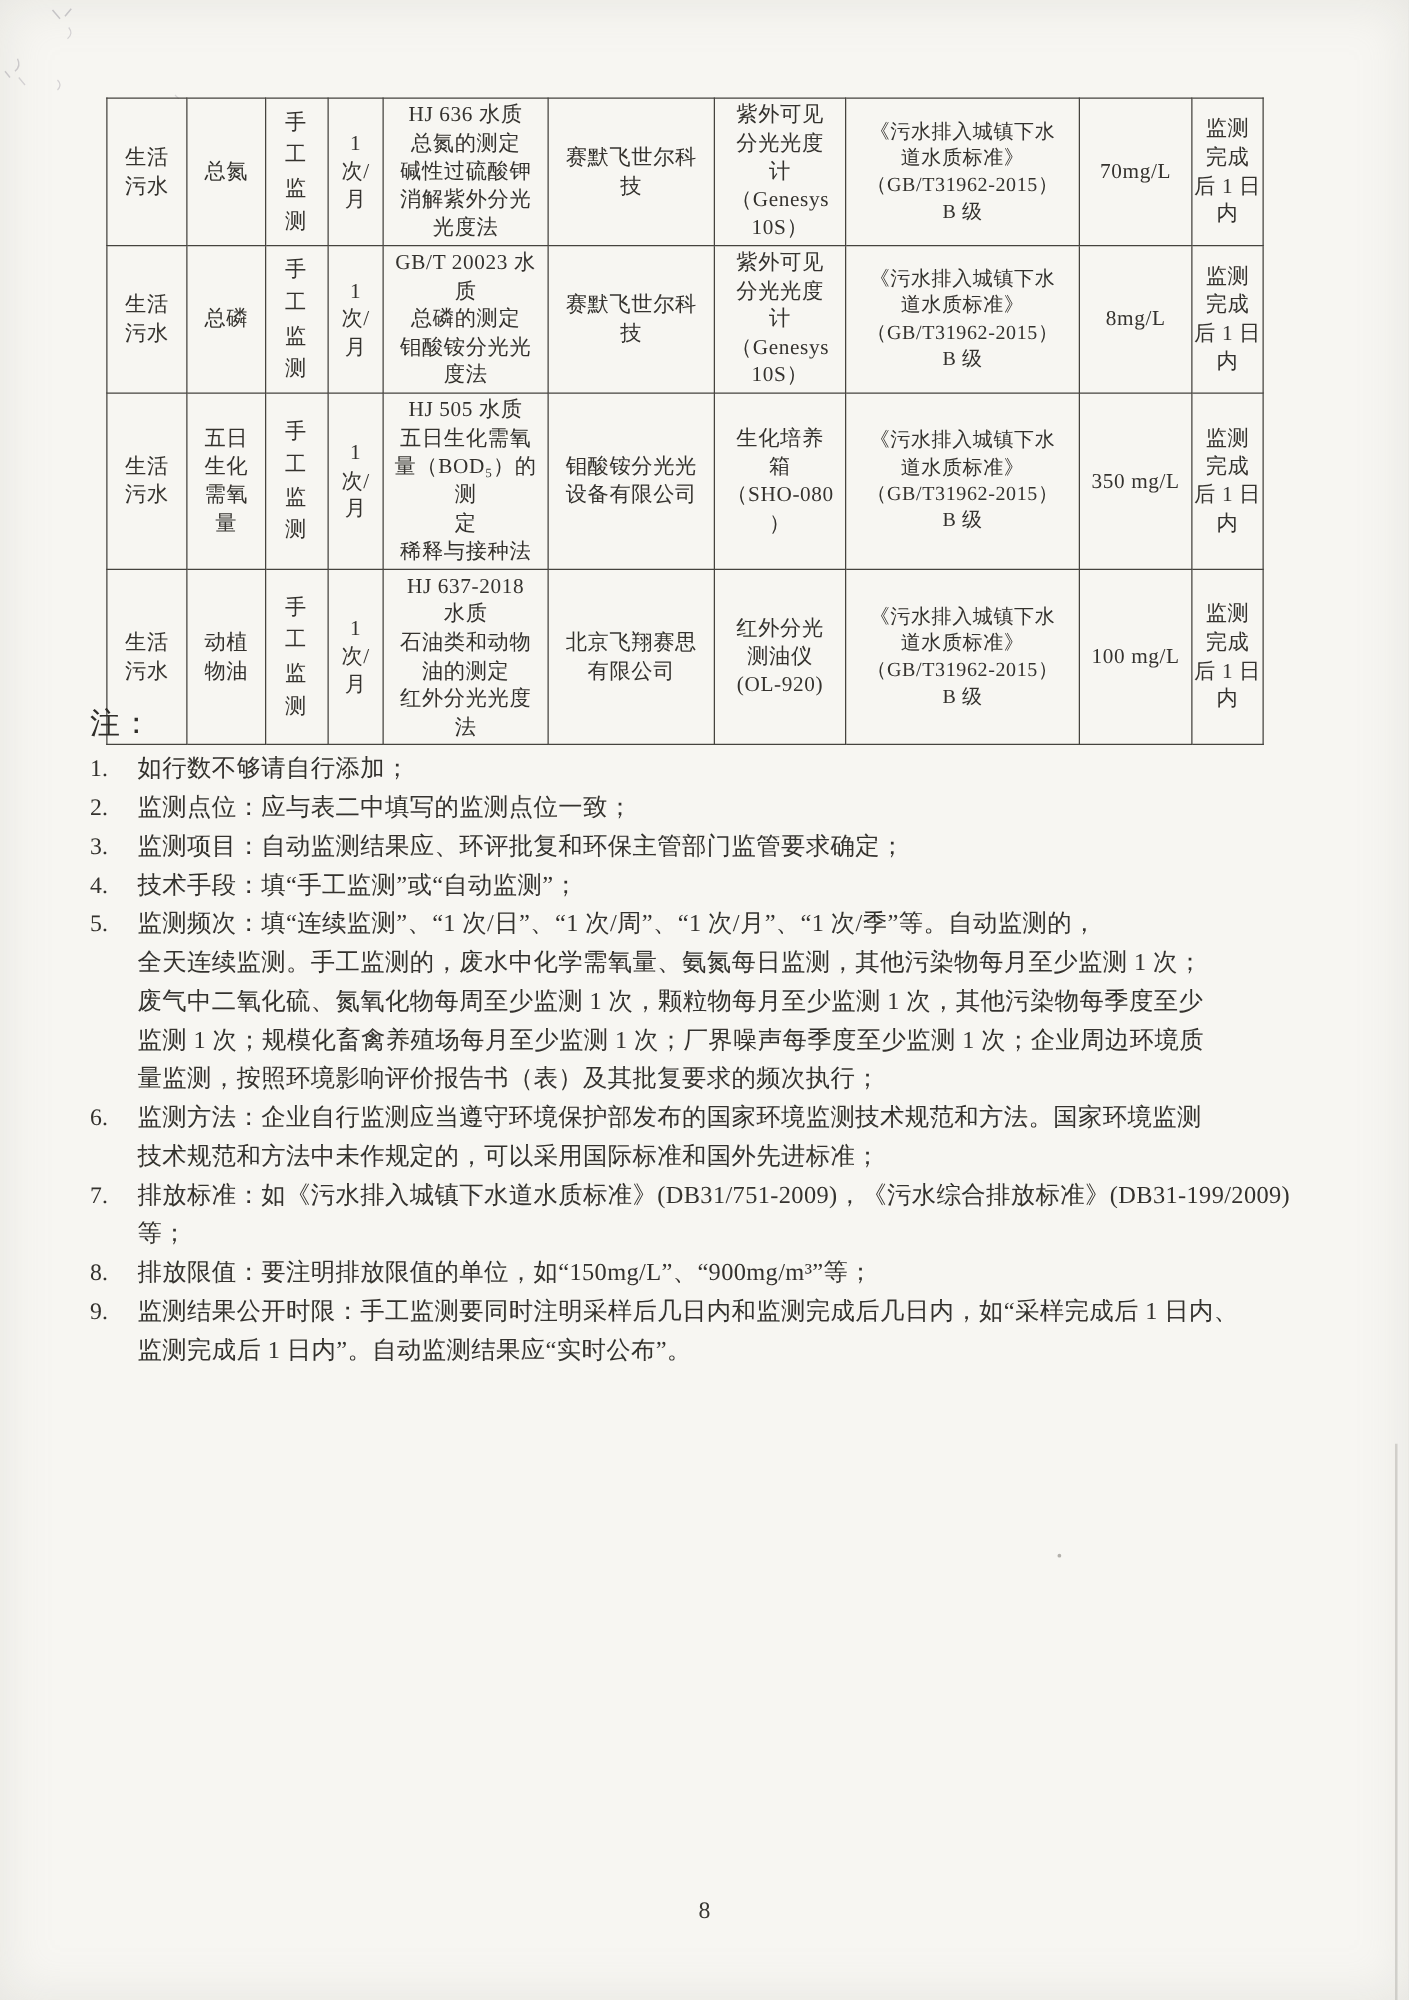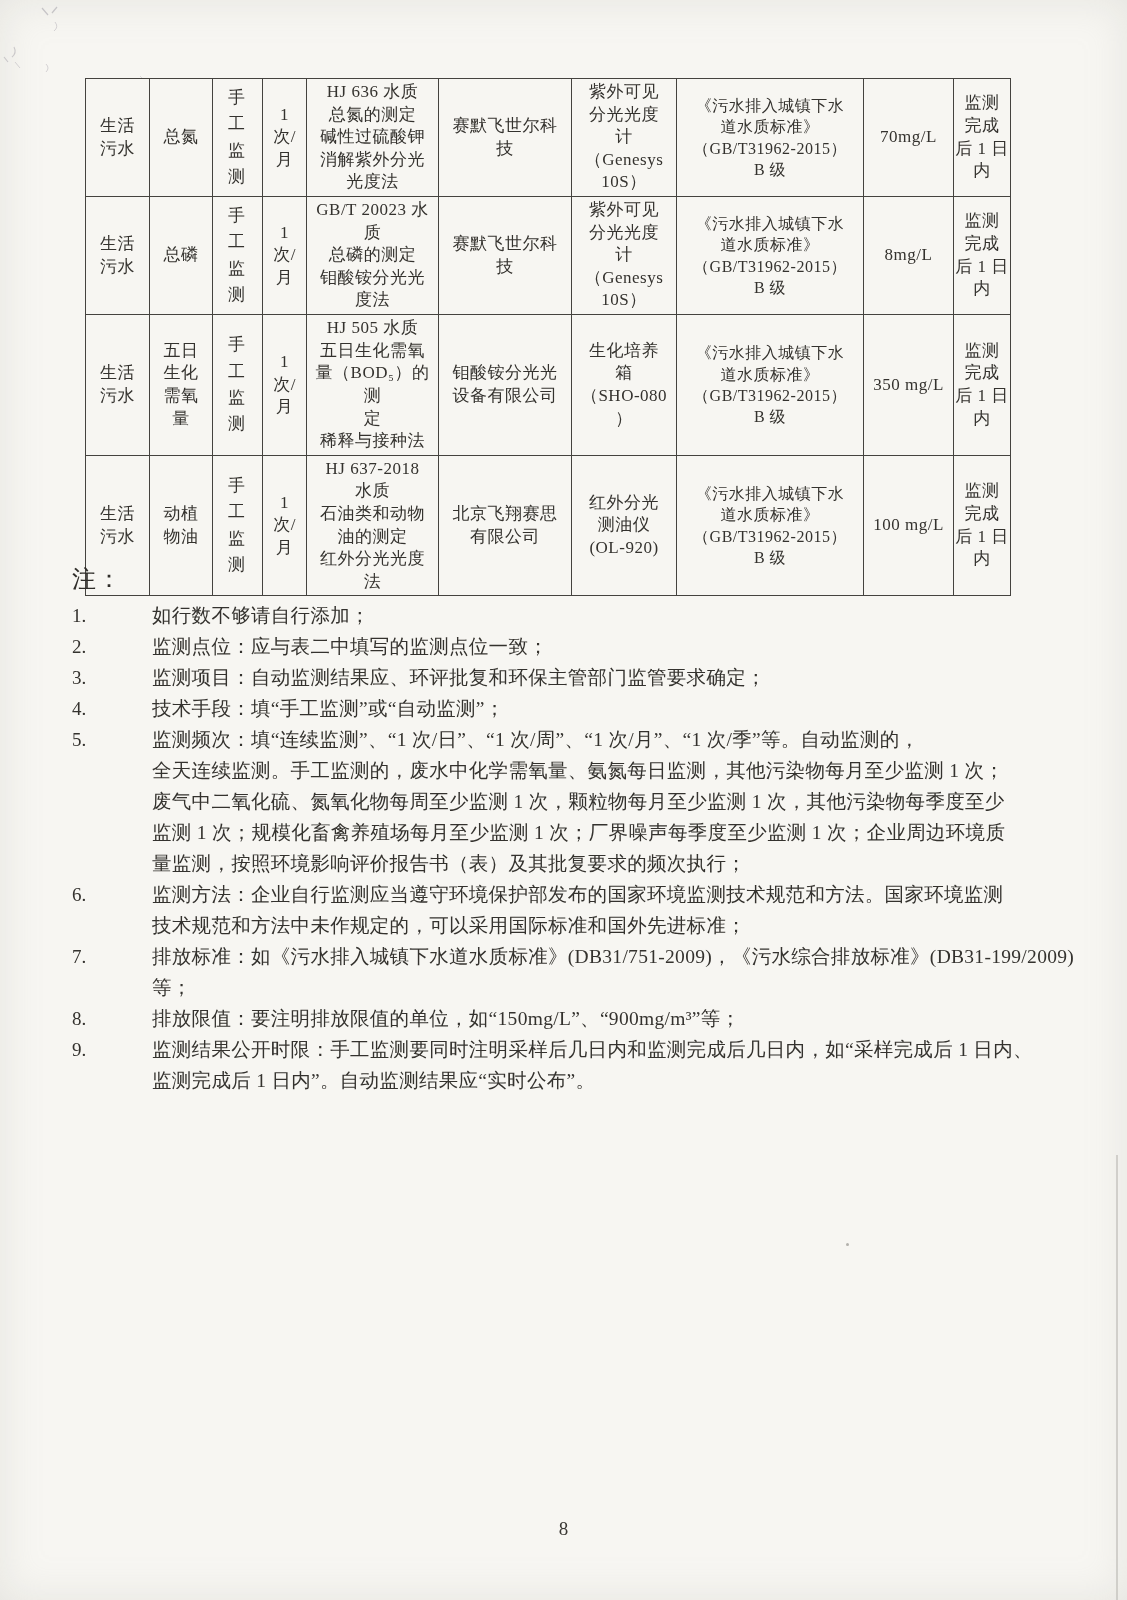--- a/index.html
+++ b/index.html
@@ -31,21 +31,21 @@
   
   .notes{
     position:absolute;left:72px;top:562px;width:1005px;
     font-size:19.5px;
   }
   .notes-header{
     font-size:24px;line-height:34px;letter-spacing:1px;margin-bottom:4px;color:#2f2d29;
   }
   .note-item{display:flex;align-items:flex-start;}
   .note-num{flex:none;width:38px;line-height:31px;font-size:19px;}
-  .note-txt{flex:1;white-space:pre-line;line-height:31px;letter-spacing:.3px;margin-left:42px;}
+  .note-txt{flex:1;white-space:pre-line;line-height:31px;letter-spacing:.3px;}
   
   .page-number{
     position:absolute;left:0;right:0;top:1518px;
     text-align:center;font-size:19px;color:#3a3834;
   }
   .pencil-marks{position:absolute;left:0;top:0;pointer-events:none;}
   .scan-edge{
     position:absolute;right:9px;top:1155px;height:450px;width:2px;
     background:#c6c4bf;opacity:.75;
   }

